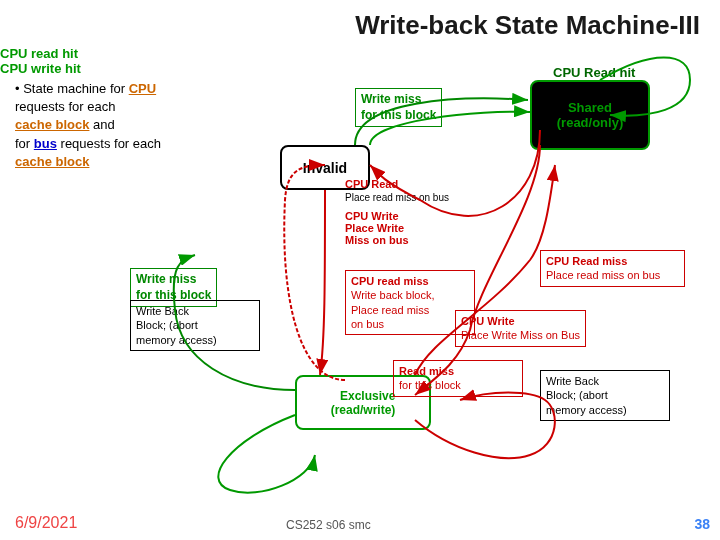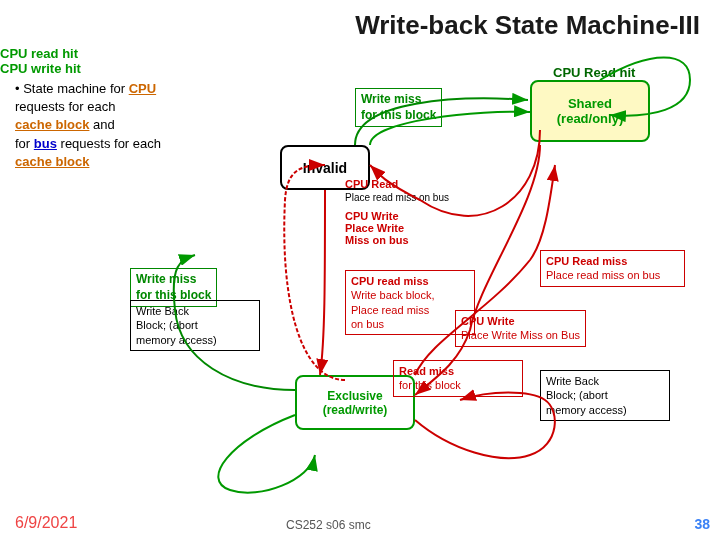--- a/index.html
+++ b/index.html
@@ -66,34 +66,35 @@
       width: 90px;
       height: 45px;
       border-color: #000;
       background: white;
     }
 
     .shared-box {
       left: 530px;
       top: 80px;
       width: 120px;
-      height: 62px;
+      height: 70px;
       border-color: #009900;
-      background: #fef9c3;
+      background: #000000;
       font-size: 13px;
     }
 
     .exclusive-box {
       left: 295px;
       top: 375px;
-      width: 120px;
+      width: 136px;
       height: 55px;
       border-color: #009900;
       background: white;
       font-size: 12px;
+      text-align: right;
     }
 
     
     .label-box {
       position: absolute;
       border: 1px solid;
       padding: 3px 5px;
       font-size: 11px;
       line-height: 1.3;
     }

